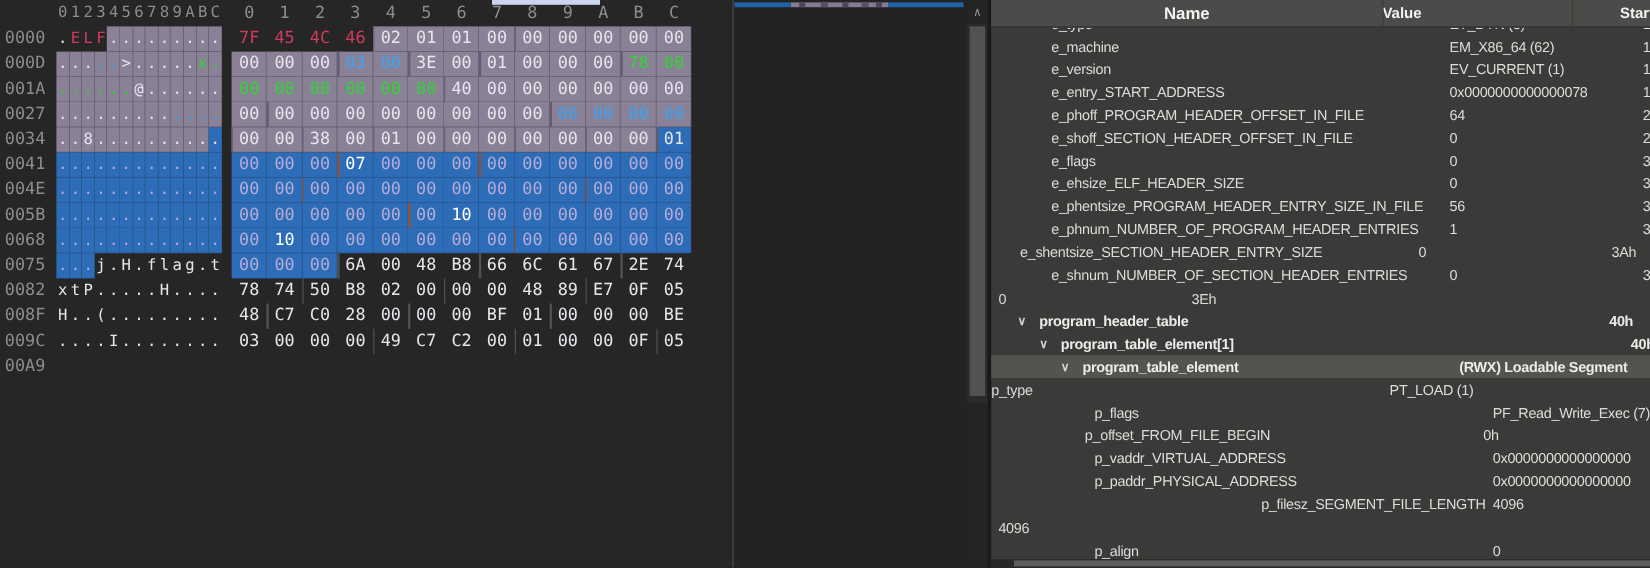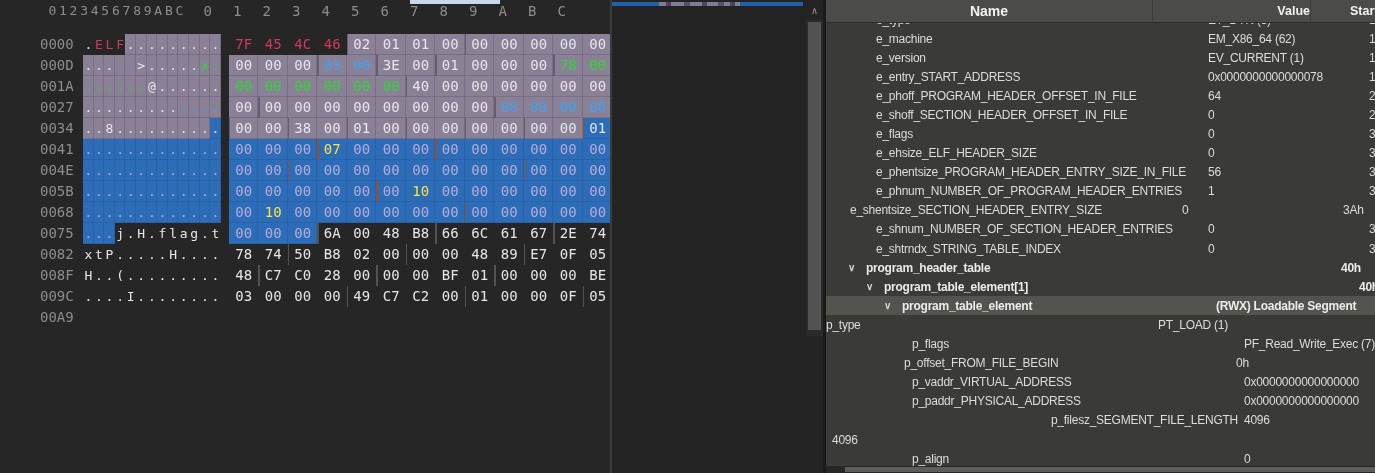--- a/index.html
+++ b/index.html
@@ -6,29 +6,29 @@
   #root{position:relative;width:1375px;height:473px;overflow:hidden;background:#262626;
         font-family:"DejaVu Sans Mono",monospace;}
 
   
   .hexwin{position:absolute;left:0;top:0;width:806px;height:374px;background:#262626;}
   .blankpanel{position:absolute;left:612px;top:0;width:194px;height:473px;background:#232323;}
   .vdivider{position:absolute;left:610px;top:0;width:2px;height:473px;background:#3b3b3b;}
 
   .colhead{position:absolute;left:0;top:2px;height:18px;line-height:18px;font-size:14px;
            color:#8d8d8d;white-space:nowrap;}
-  .hexrows{position:absolute;left:0;top:34px;margin-left:36px;}
+  .hexrows{position:absolute;left:0;top:22px;}
   .hex-row{height:21px;line-height:21px;font-size:14px;white-space:nowrap;color:#e7e5eb;}
   .addr{display:inline-block;width:43px;padding-left:4px;color:#8d8d8d;vertical-align:top;}
   .ascii-block{display:inline-block;vertical-align:top;}
   .bytes-block{display:inline-block;vertical-align:top;margin-left:8.2px;}
   .acell{display:inline-block;width:10.6px;text-align:center;overflow:hidden;font-size:13px;}
   .bcell{display:inline-block;width:29.5px;text-align:center;position:relative;}
   .fg-r{color:#d23a5c}.fg-w{color:#e7e5eb}.fg-b{color:#3da3f2}
-  .fg-g{color:#32d435}.fg-l{color:#b7abd8}.fg-L{color:#fde047}
+  .fg-g{color:#32d435}.fg-l{color:#b7abd8}.fg-L{color:#ffffff}
   .bg-p{background:#8a8197;box-shadow:inset -0.5px 0 0 rgba(58,50,70,.45),inset 0 -0.5px 0 rgba(58,50,70,.45);}
   .bg-s{background:#2d6db8;box-shadow:inset -0.5px 0 0 rgba(20,48,95,.35),inset 0 -0.5px 0 rgba(20,48,95,.35);}
   .sep::before{content:'';position:absolute;left:0;top:0;bottom:0;width:1.5px;}
   .sep-p::before{background:#665d72}.sep-s::before{background:#8f5138}.sep-d::before{background:#525252}
   .caret{position:absolute;top:-1px;font-size:10px;color:#b9b9b9;height:8px;line-height:8px;}
 
   
   .strip-seg{position:absolute;height:4px;}
 
   
@@ -39,21 +39,21 @@
   .vthumb{position:absolute;left:2px;top:2px;width:13px;height:308px;background:#525252;}
   .panelgap{position:absolute;left:823px;top:0;width:3px;height:473px;background:#1a1a1a;}
 
   
   .insp{position:absolute;left:826px;top:0;width:549px;height:473px;background:#3a3a38;
         font-family:"Liberation Sans",sans-serif;color:#dcdcda;}
   .insp-head{position:absolute;left:0;top:0;right:0;height:22px;background:#4b4b49;
              border-bottom:1px solid #2e2e2c;z-index:3;}
   .ihname{position:absolute;left:0;top:0;width:326px;height:22px;line-height:22px;text-align:center;
           font-weight:bold;font-size:14px;color:#f2f2f0;}
-  .ihval{position:absolute;left:326px;top:0;width:158px;height:22px;line-height:22px;text-align:right;
+  .ihval{position:absolute;left:326px;top:0;width:158px;height:22px;line-height:22px;text-align:left;
          font-weight:bold;font-size:12.5px;color:#f2f2f0;}
   .ihstart{position:absolute;left:524px;top:0;height:22px;line-height:22px;
            font-weight:bold;font-size:12.5px;color:#f2f2f0;white-space:nowrap;}
   .ihsep{position:absolute;top:0;width:1px;height:22px;background:#3c3c3a;}
   .insp-rows{position:absolute;left:0;top:22px;right:0;bottom:7px;overflow:hidden;}
   .irow{height:19.1px;display:flex;align-items:center;font-size:12px;letter-spacing:-0.25px;
         white-space:nowrap;}
   .irow.sel{background:#54544f;}
   .iname{width:326px;flex:none;display:flex;align-items:center;overflow:hidden;}
   .ival{width:158px;flex:none;padding-left:6px;overflow:hidden;}
@@ -204,23 +204,20 @@
           <span class="istart">3Ah</span>
         </div>
         <div class="irow">
           <span class="iname" style="padding-left: 50px;">
             <span>e_shnum_NUMBER_OF_SECTION_HEADER_ENTRIES</span>
           </span>
           <span class="ival">0</span>
           <span class="istart">3Ch</span>
         </div>
         <div class="irow">
-          <span class="iname" style="padding-left: 50px;">
-            <span>e_shtrndx_STRING_TABLE_INDEX</span>
-          </span>
           <span class="ival">0</span>
           <span class="istart">3Eh</span>
         </div>
         <div class="irow bold">
           <span class="iname" style="padding-left: 22px;">
             <span class="chev">∨</span>
             <span>program_header_table</span>
           </span>
           <span class="ival"></span>
           <span class="istart">40h</span>

